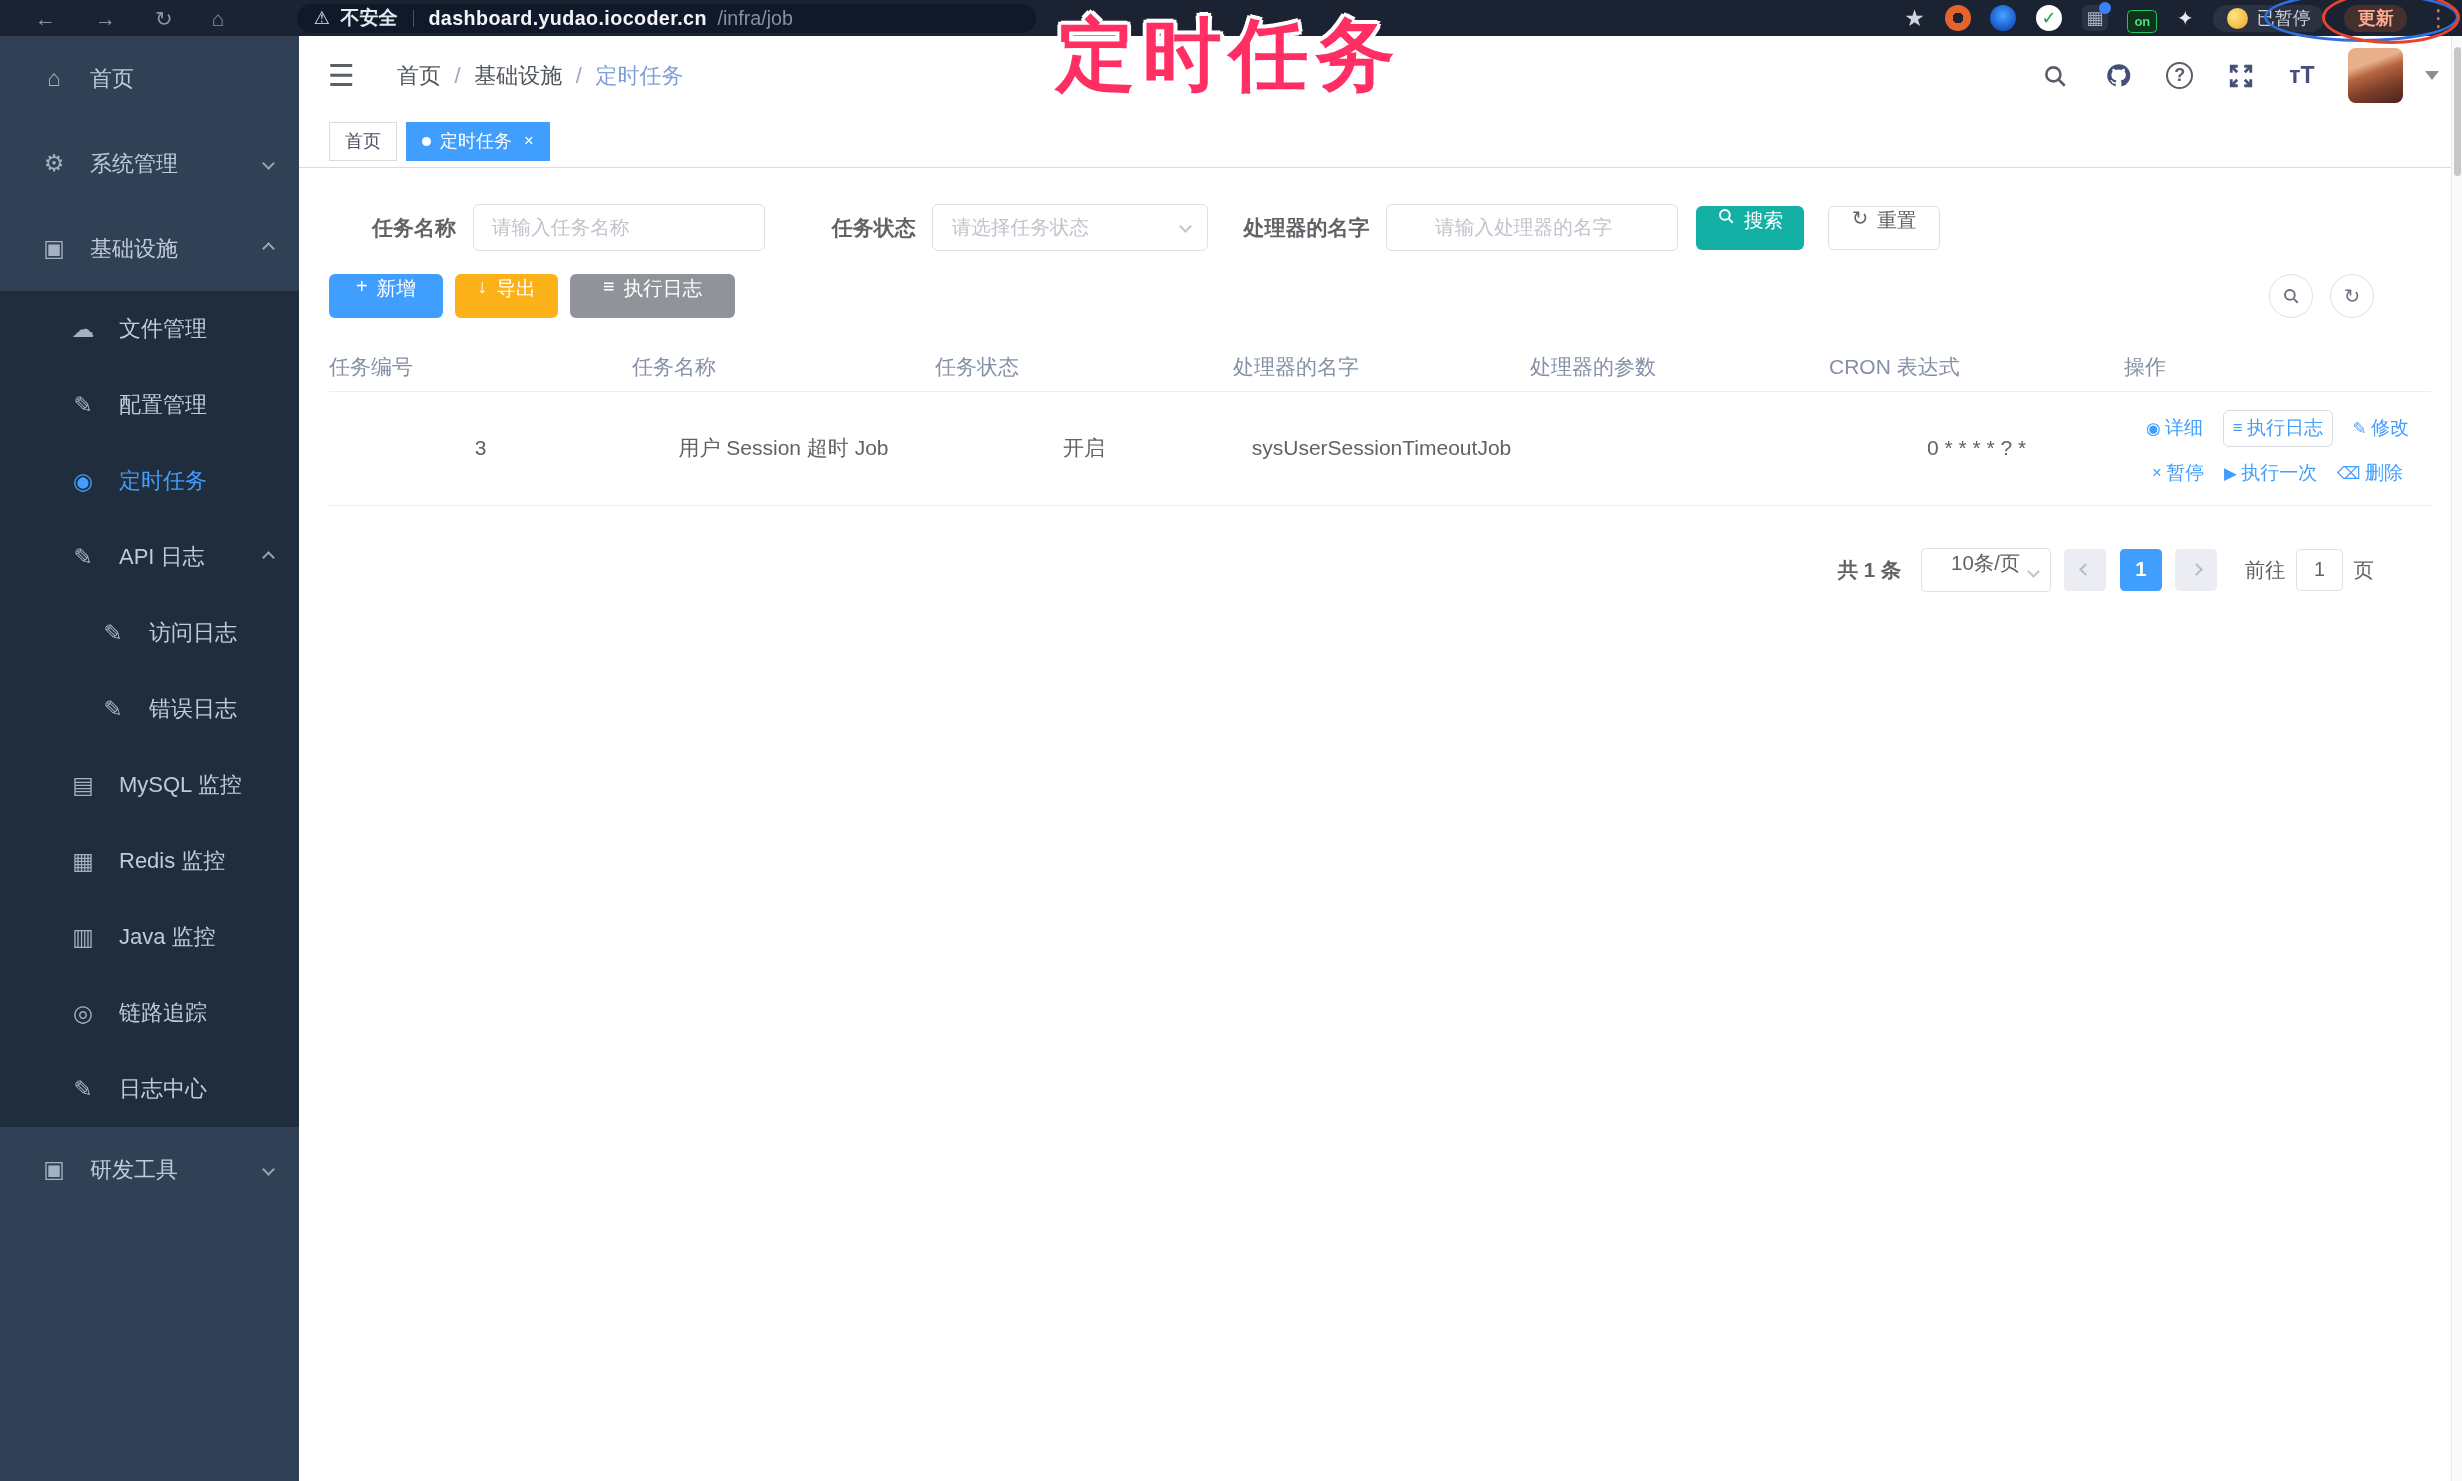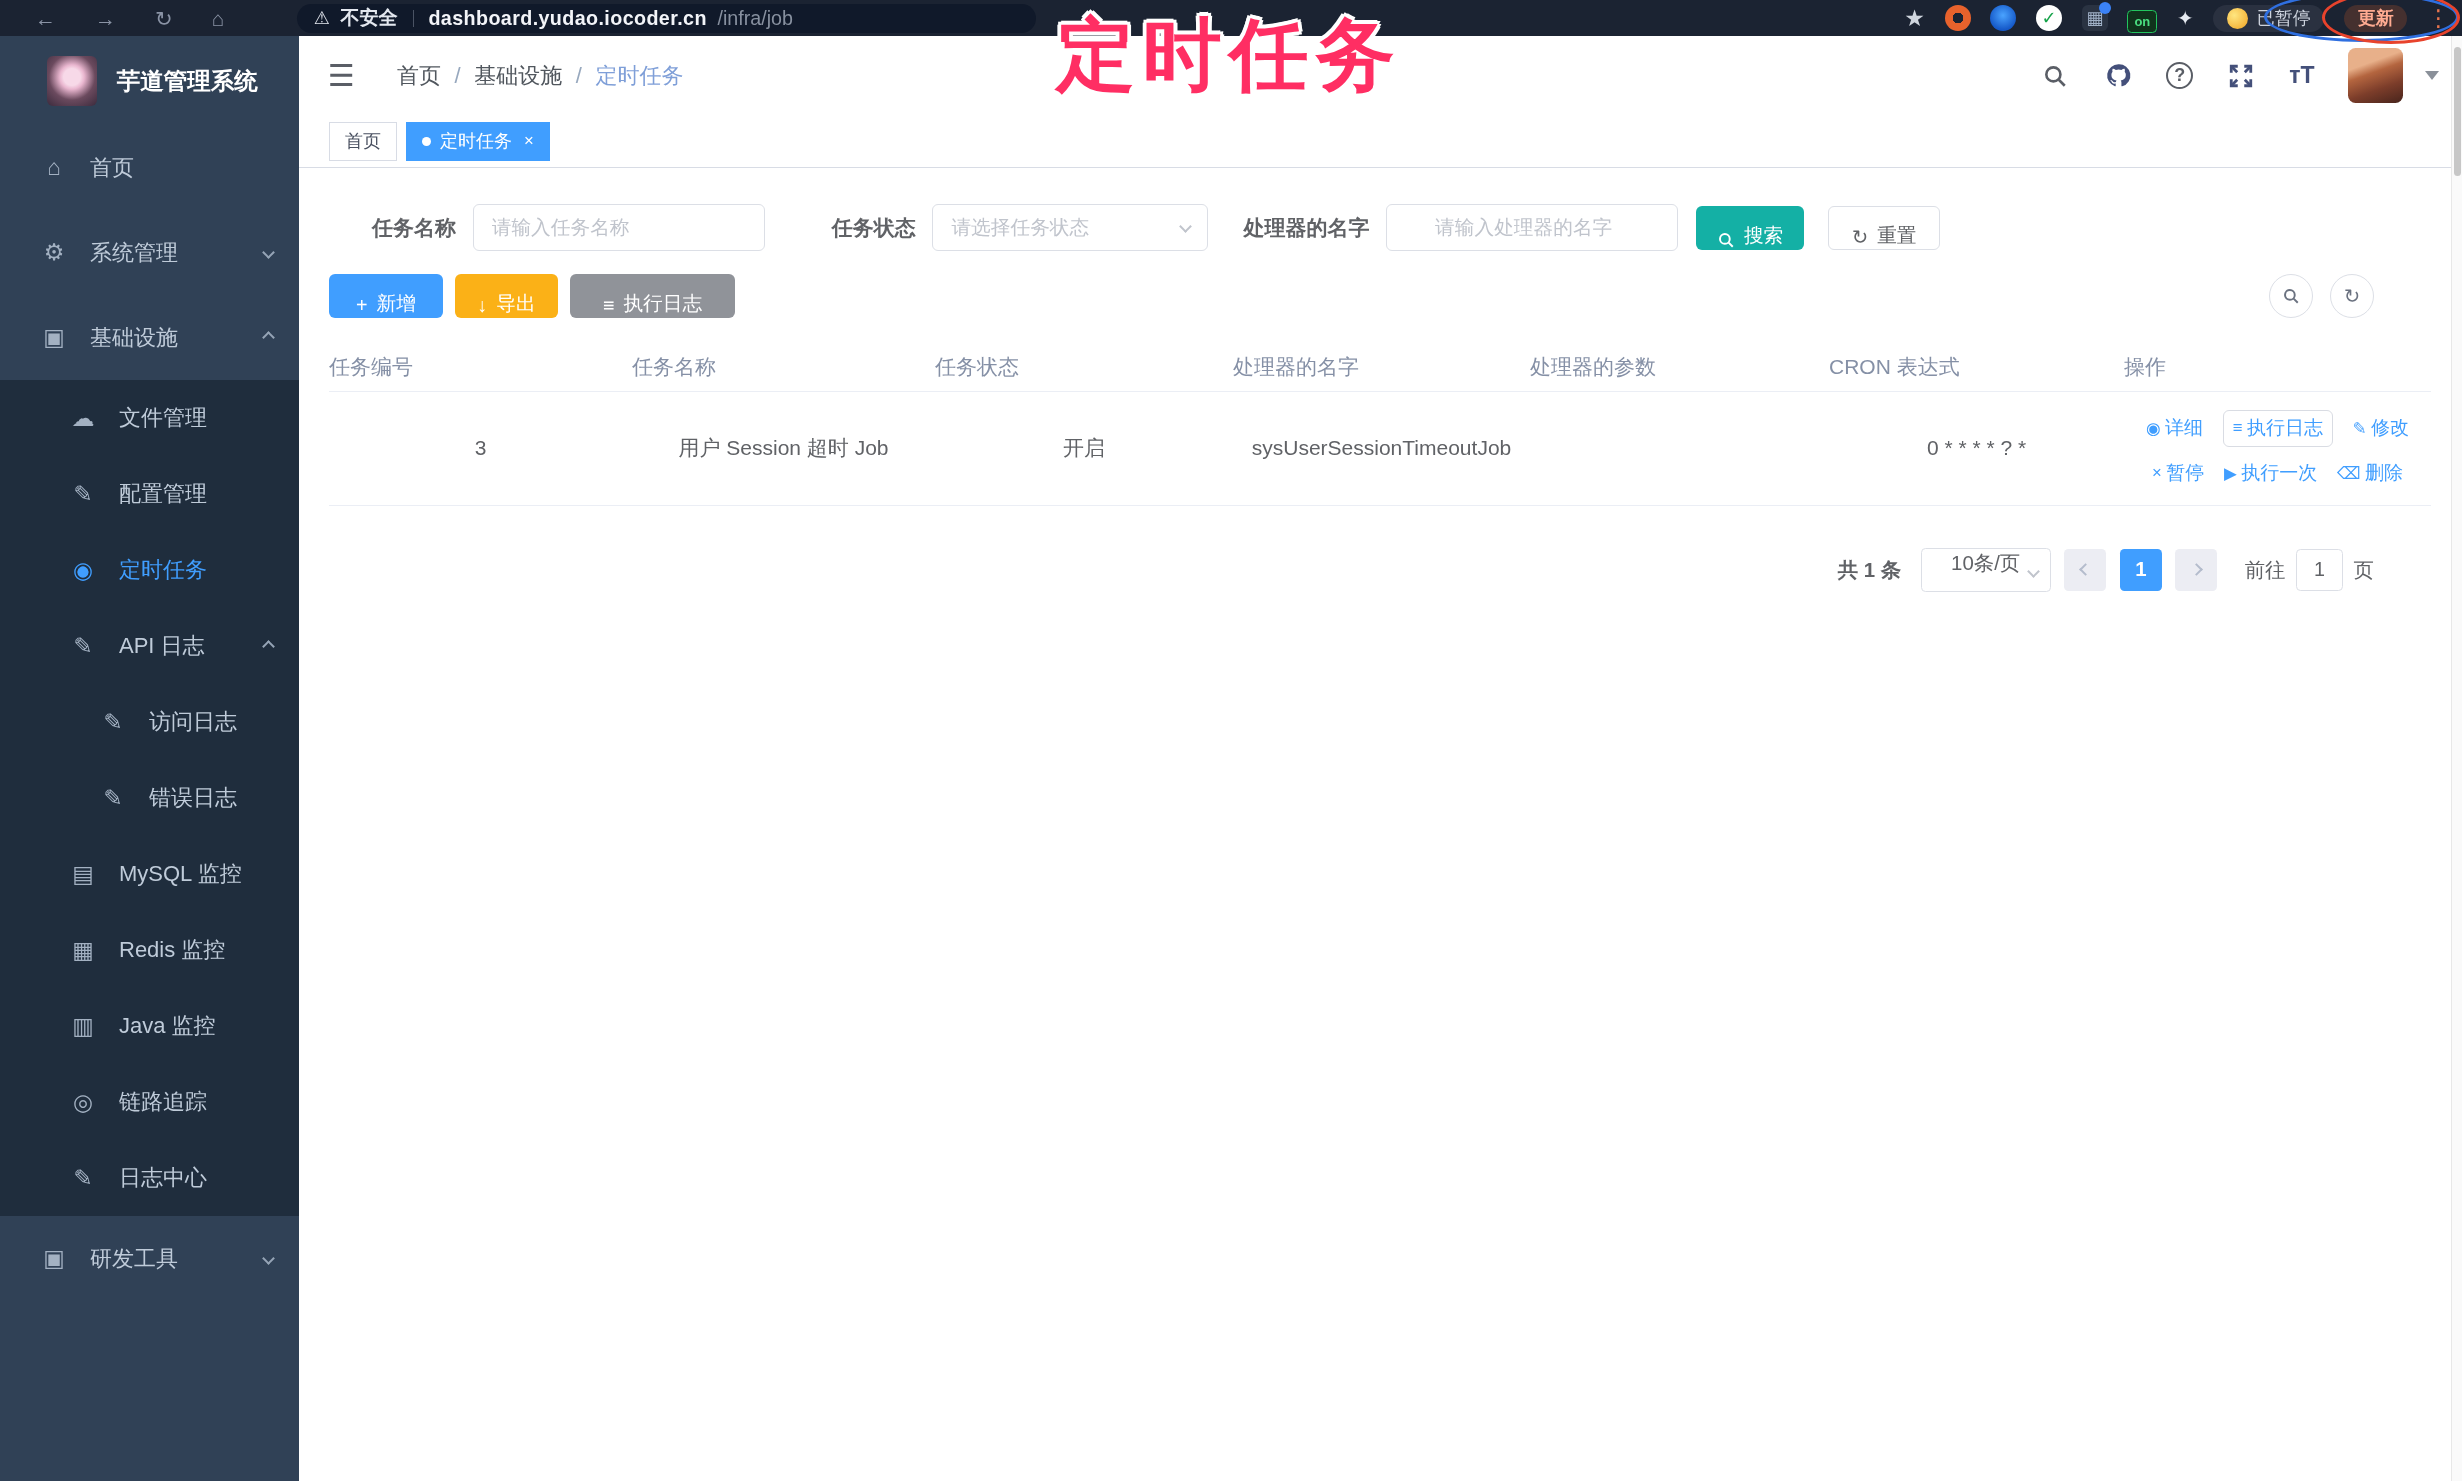--- a/index.html
+++ b/index.html
@@ -82,21 +82,21 @@
   .f-label { font-weight:bold; white-space:nowrap; }
   .f-input { height:47px; border:0.8px solid #dcdfe6; border-radius:6px; padding:0 18px; font-size:19.7px; color:#606266; outline:none; font-family:inherit; }
   .f-input::placeholder { color:#c0c4cc; }
   .fi-name { width:292px; margin-left:16.7px; }
   .f-select { position:relative; width:276px; margin-left:16.7px; }
   .f-select .f-input { width:100%; padding-right:45px; }
   .f-select .chev { position:absolute; right:18px; top:18px; color:#c0c4cc; }
   .ml-big { margin-left:67px; }
   .ml-mid { margin-left:35px; }
   .fi-handler { width:292px; margin-left:16.7px;padding-left:48px; }
-  .btn { display:inline-flex; align-items:flex-end; justify-content:center; gap:9px; height:44px; border-radius:6px; font-size:19.7px; cursor:pointer; border:0.8px solid transparent; white-space:nowrap; }
+  .btn { display:inline-flex; align-items:flex-start; justify-content:center; gap:9px; height:44px; border-radius:6px; font-size:19.7px; cursor:pointer; border:0.8px solid transparent; white-space:nowrap; }
   .btn-search { background:#14b0a5; color:#fff; width:108px; margin-left:18px; }
   .btn-reset { background:#fff; color:#606266; border-color:#dcdfe6; width:112px; margin-left:24px; }
   .mini-mag { width:18px; height:18px; }
 
   
   .toolbar-row { display:flex; align-items:center; margin:23px 0 0 30px; position:relative; }
   .btn-add { background:#409eff; color:#fff; width:114px; }
   .btn-export { background:#fbb117; color:#fff; width:103px; margin-left:12px; }
   .btn-log { background:#909399; color:#fff; width:165px; margin-left:12px; }
   .toolbar-right { position:absolute; right:88px; top:0; display:flex; gap:16.7px; }
@@ -168,24 +168,20 @@
       </span>
       <span class="dots-ico">⋮</span>
     </div>
     <span class="ellipse blue"></span>
     <span class="ellipse red"></span>
   </div>
 
   <div class="annotation">定时任务</div>
 
   <div class="sidebar">
-    <div class="logo-row">
-      <span class="logo-img"></span>
-      <span class="app-title">芋道管理系统</span>
-    </div>
 
     <div class="menu-item d0">
       <span class="mi-icon">⌂</span>
       <span>首页</span>
     </div>
     <div class="menu-item d0">
       <span class="mi-icon">⚙</span>
       <span>系统管理</span>
       <span class="mi-arrow chev down"></span>
     </div>

